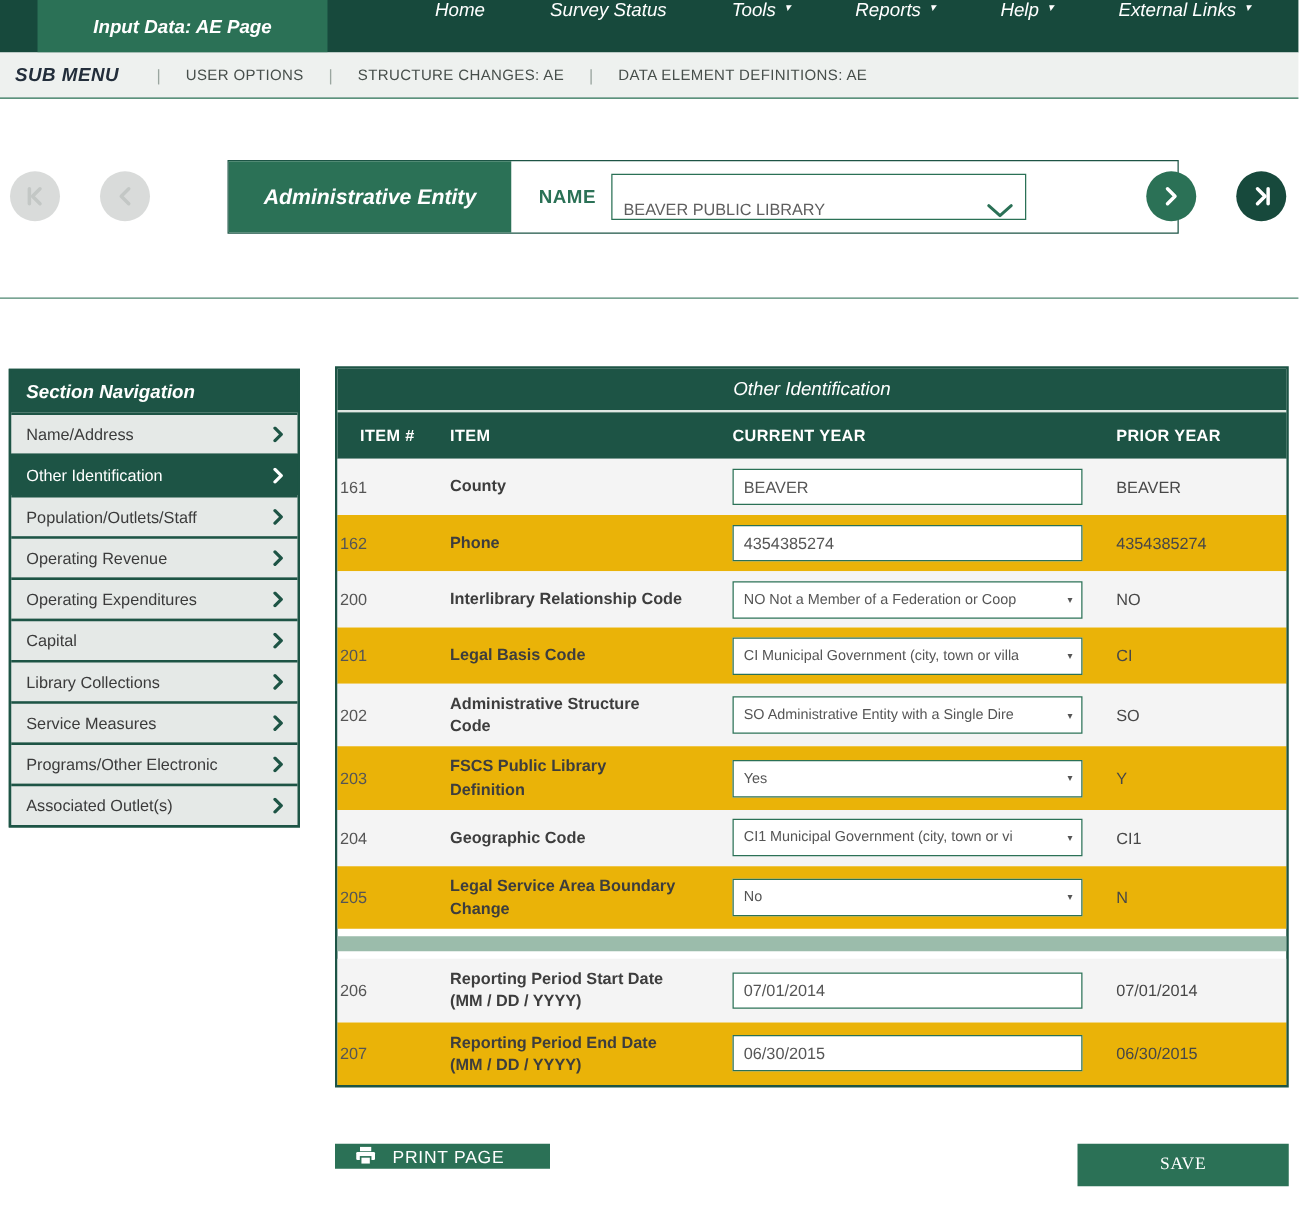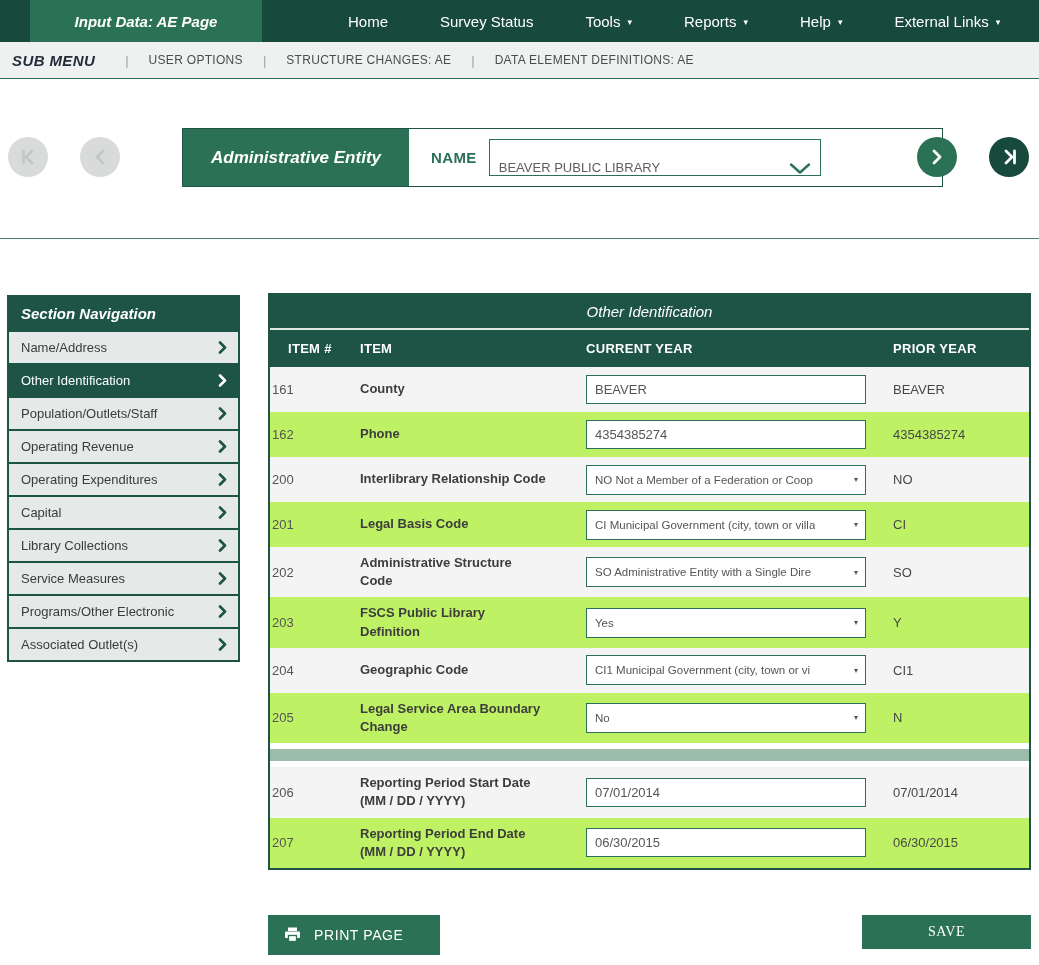--- a/index.html
+++ b/index.html
@@ -7,22 +7,22 @@
   body { font-family:"Liberation Sans", sans-serif; }
   .page { position:relative; width:1039px; height:965px; background:#fff; overflow:hidden; }
 
   
   .topnav { position:absolute; top:0; left:0; width:100%; height:42px;
             background:var(--header-dark); display:flex; align-items:stretch; }
   .active-tab { margin-left:30px; width:232px; background:var(--accent-green); color:#fff;
                 font-style:italic; font-weight:bold; font-size:15px;
                 display:flex; align-items:center; justify-content:center; cursor:pointer; }
   .nav-items { display:flex; margin-left:60px; }
-  .nav-item { color:#fff; font-size:15px; padding:0 26px; display:flex; align-items:center;
-              gap:7px; cursor:pointer; white-space:nowrap; }
+  .nav-item { color:#fff; font-size:15px; padding:0 26px; display:flex; align-items:flex-start;
+              gap:7px; cursor:pointer; white-space:nowrap;font-style:italic; }
   .nav-item .caret { font-size:9px; position:relative; top:1px; }
 
   
   .submenu { position:absolute; top:42px; left:0; width:100%; height:37px;
              background:var(--submenu-bg); border-bottom:1px solid var(--accent-green);
              display:flex; align-items:center; padding-left:12px; }
   .submenu-title { font-size:15px; font-weight:bold; font-style:italic; color:#232e3b; letter-spacing:.4px; }
   .submenu-items { display:flex; align-items:center; gap:20px; margin-left:30px; }
   .pipe { color:#9aa6a0; font-size:13px; }
   .submenu-item { font-size:12px; color:#474f4b; letter-spacing:.3px; cursor:pointer; white-space:nowrap; }
@@ -67,38 +67,38 @@
            border:2px solid var(--panel-green); background:#fff; }
   .table-title { height:35px; background:var(--panel-green); color:#fff; font-style:italic;
                  font-size:15px; display:flex; align-items:center; justify-content:center;
                  border-bottom:2px solid #dfe7e2; }
   .thead { height:37px; background:var(--panel-green); color:#fff; font-weight:bold; font-size:13px;
            display:grid; grid-template-columns:90px 218px 305px 1fr; align-items:center; letter-spacing:.3px; }
   .thead .c1 { padding-left:18px; }
   .thead .c3 { padding-left:8px; }
   .thead .c4 { padding-left:10px; }
   .trow { display:grid; grid-template-columns:90px 218px 305px 1fr; align-items:center;
-          min-height:45px; padding:7px 0; background:#bef264; font-size:13px; color:#474747; }
+          min-height:45px; padding:7px 0; background:#eab308; font-size:13px; color:#474747; }
   .trow.shaded { background:var(--row-shaded); }
   .trow .c1 { padding-left:2px; color:#555; }
   .trow .c2 { font-weight:bold; color:#3d3d3d; padding-right:10px; line-height:1.4; white-space:pre-line; }
   .trow .c3 { padding-left:8px; }
   .trow .c4 { padding-left:10px; }
   .sep-row { height:12px; background:var(--separator-green); margin:6px 0; }
   .cell-input { width:280px; height:29px; border:1px solid var(--accent-green);
                 font-family:"Liberation Sans", sans-serif; font-size:13px; color:#555;
                 padding:0 8px; background:#fff; }
   .cell-select { width:280px; height:30px; border:1px solid var(--accent-green); background:#fff;
                  display:flex; align-items:center; justify-content:space-between;
                  padding:0 7px 0 8px; cursor:pointer; }
   .cell-select .sel-text { font-size:11.5px; color:#555; white-space:nowrap; overflow:hidden; }
   .cell-select .sel-caret { font-size:8px; color:#555; margin-left:4px; flex:none; }
 
   
-  .print-btn { position:absolute; left:268px; top:915px; width:172px; height:40px;
+  .print-btn { position:absolute; left:268px; top:915px; width:172px; height:20px;
                background:var(--accent-green); color:#fff; font-size:14px; letter-spacing:.6px;
                border:none; display:flex; align-items:center; gap:13px; padding-left:16px;
                cursor:pointer; font-family:inherit; }
   .save-btn { position:absolute; left:862px; top:915px; width:169px; height:34px;
               background:var(--accent-green); color:#fff; font-size:14px; letter-spacing:.6px;
               border:none; display:flex; align-items:center; justify-content:center;
               cursor:pointer; font-family:Liberation Serif, serif; }
 </style>
 </head>
 <body>

